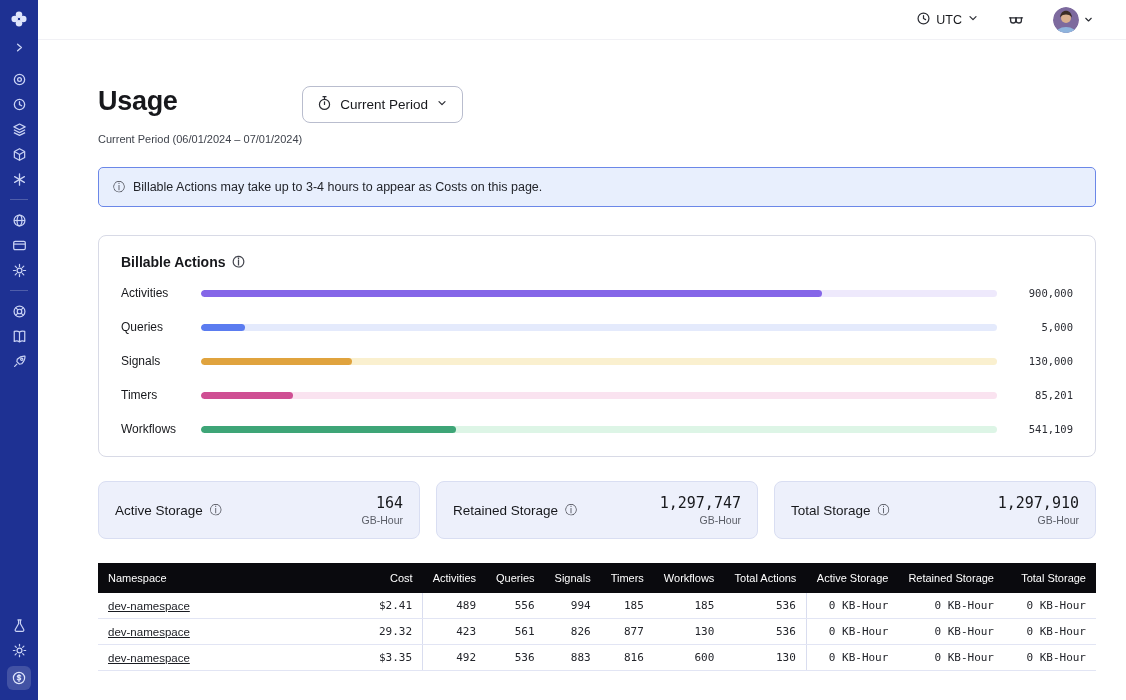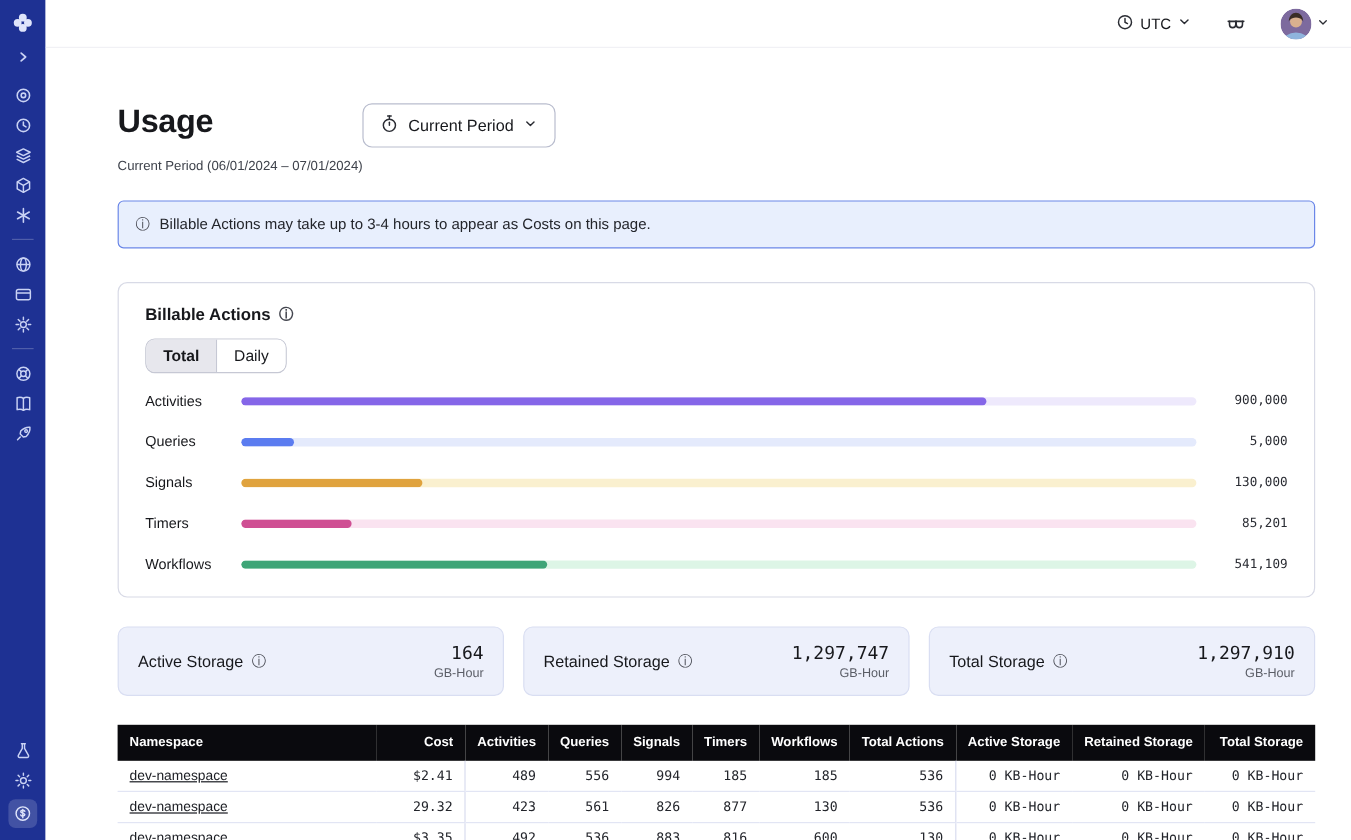--- a/index.html
+++ b/index.html
@@ -23,21 +23,21 @@
   .sb-group { display:flex; flex-direction:column; align-items:center; gap:3px; }
   .sb-divider { width:18px; height:1px; background:rgba(255,255,255,.22); margin:9px 0; }
   .sb-spacer { flex:1; }
   .sb-badge { width:24px; height:24px; background:rgba(255,255,255,.16); border-radius:6px; display:flex; align-items:center; justify-content:center; cursor:pointer; margin-top:5px; }
   .mt6 { margin-top:6px; } .mt10 { margin-top:10px; }
 
   
   .main { flex:1; display:flex; flex-direction:column; overflow:hidden; background:#fff; }
   .topbar {
     height:40px; flex:0 0 40px; display:flex; align-items:center; justify-content:flex-end;
-    gap:28px; padding:0 18px; border-bottom:1px solid #f1f1f5;
+    gap:28px; padding:0 32px; border-bottom:1px solid #f1f1f5;
   }
   .tz-control { display:flex; align-items:center; gap:5px; font-size:12.5px; font-weight:500; cursor:pointer; }
   .goggles { cursor:pointer; display:flex; }
   .user-menu { display:flex; align-items:center; gap:4px; cursor:pointer; }
   .avatar { width:26px; height:26px; border-radius:50%; overflow:hidden; display:flex; }
 
   .content { flex:1; padding:0 30px 0 60px; overflow:hidden; }
 
   .title-row { display:flex; align-items:flex-start; margin-top:46px; }
   h1 { margin:0; font-size:27px; font-weight:600; letter-spacing:-0.3px; }
@@ -81,21 +81,21 @@
     flex:1; background:#edf0fb; border:1px solid #d9def2; border-radius:8px;
     padding:9px 16px; display:flex; justify-content:space-between; align-items:center; min-height:58px;
   }
   .storage-label { font-size:13.5px; display:flex; gap:7px; align-items:center; }
   .storage-value { text-align:right; }
   .storage-num { font-size:15px; }
   .storage-unit { font-size:10.5px; color:#5a5d66; margin-top:2px; }
 
   .usage-table { width:100%; border-collapse:collapse; margin-top:24px; }
   .usage-table th {
-    background:#0a0a0e; color:#fff; font-size:11px; font-weight:700;
+    background:#0a0a0e; color:#fff; font-size:11px; font-weight:400;
     padding:9px 10px; text-align:right; white-space:nowrap;margin-left:47px;
   }
   .usage-table th.col-ns { text-align:left; }
   .usage-table td {
     font-size:11.5px; padding:6px 10px; border-bottom:1px solid #e2e5f4;
     text-align:right; white-space:nowrap; color:#23252b;
   }
   .usage-table td.num { font-family:"DejaVu Sans Mono", monospace; font-size:11px; }
   .usage-table td.col-ns { text-align:left; }
   .sep { border-left:1px solid #d9ddef; }
@@ -289,24 +289,20 @@
 
       <div class="banner">
         <span class="info">ⓘ</span>
         <span>Billable Actions may take up to 3-4 hours to appear as Costs on this page.</span>
       </div>
 
       <section class="card">
         <div class="card-title">
           <span>Billable Actions</span>
           <span class="info">ⓘ</span>
-        </div>
-        <div class="tabs">
-          <div class="tab active">Total</div>
-          <div class="tab">Daily</div>
         </div>
 
         <div class="chart-area">
           <div class="bars">
 
             <div class="bar-row">
               <span class="bar-label">Activities</span>
               <div class="bar-track" style="background-color: rgb(238, 233, 252);">
                 <div class="bar-fill" style="width: 78%; background-color: rgb(133, 102, 232);"></div>
               </div>

